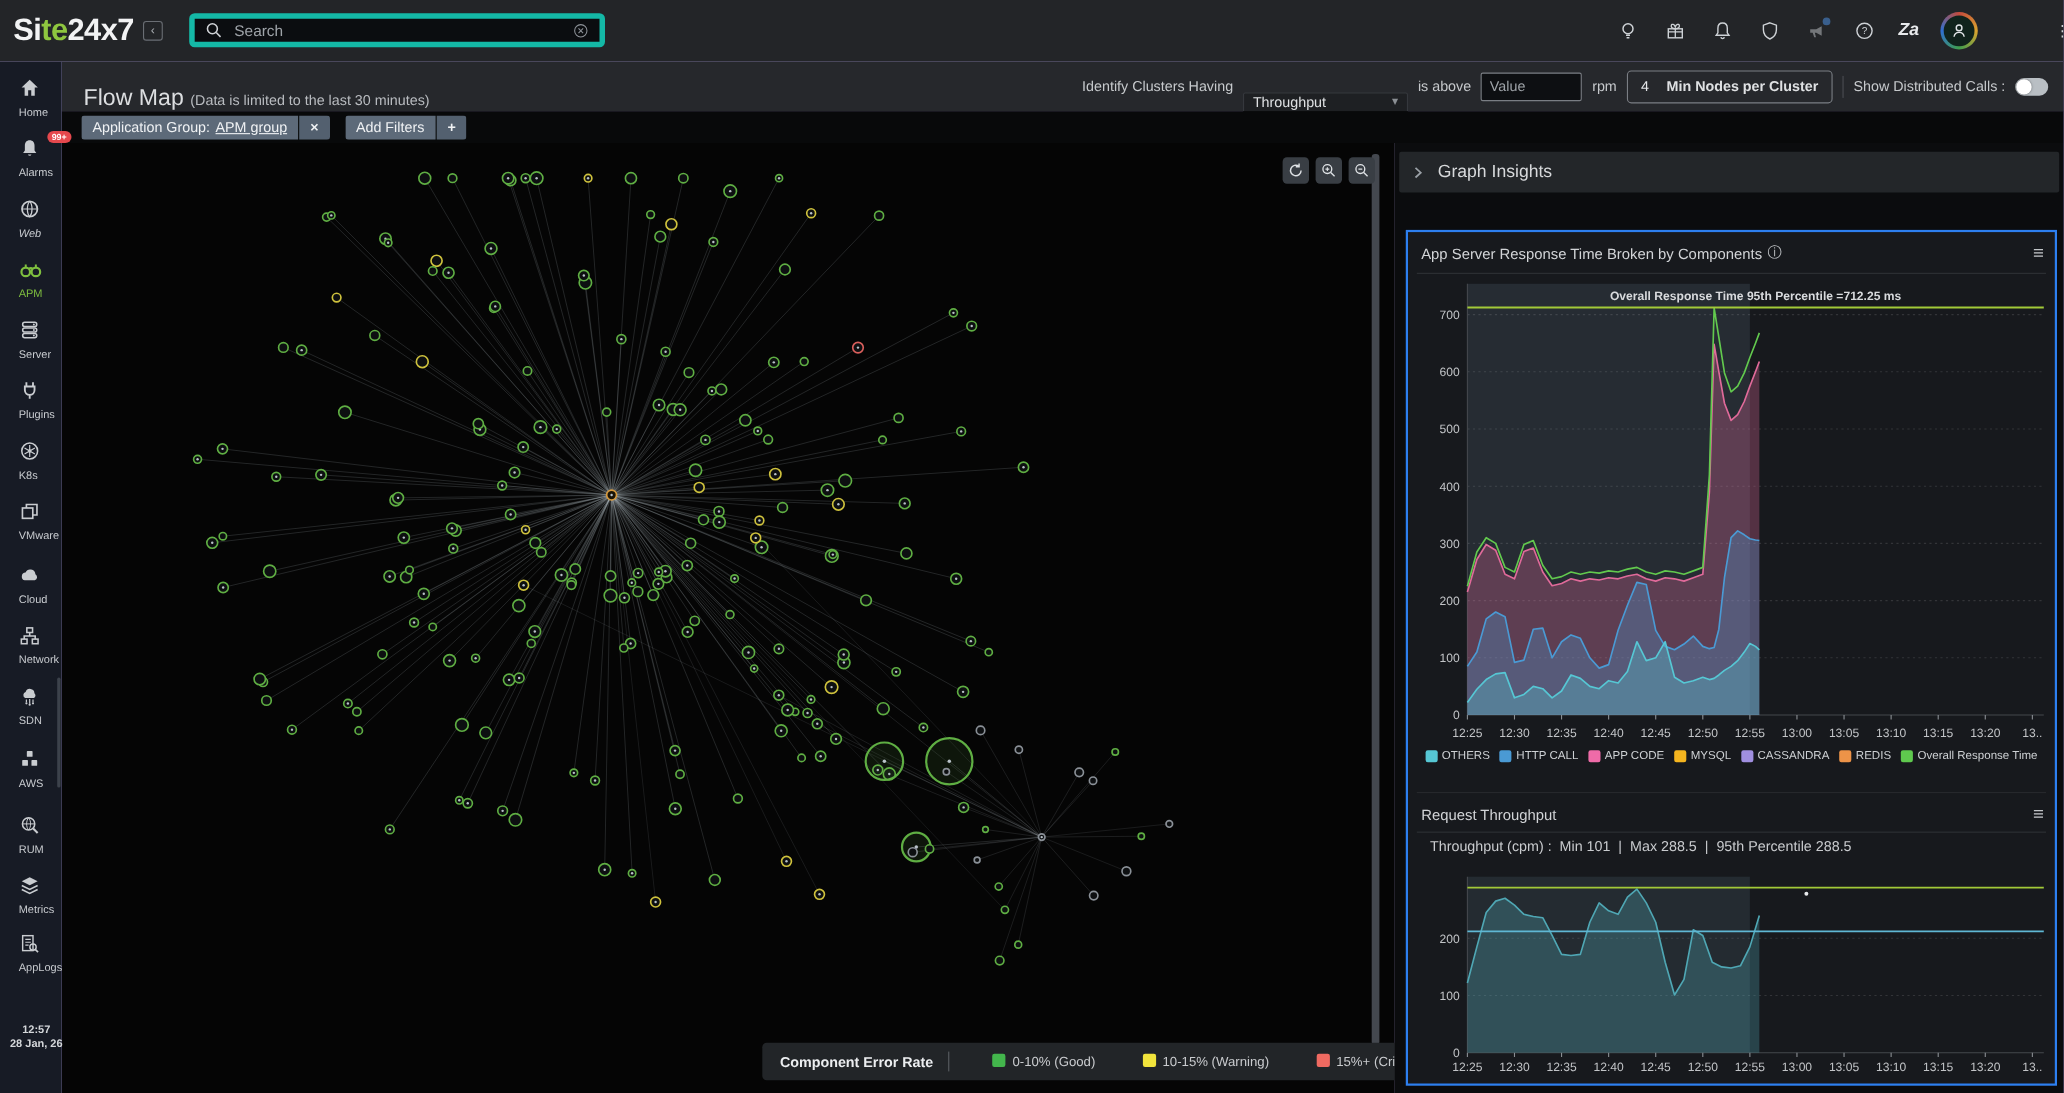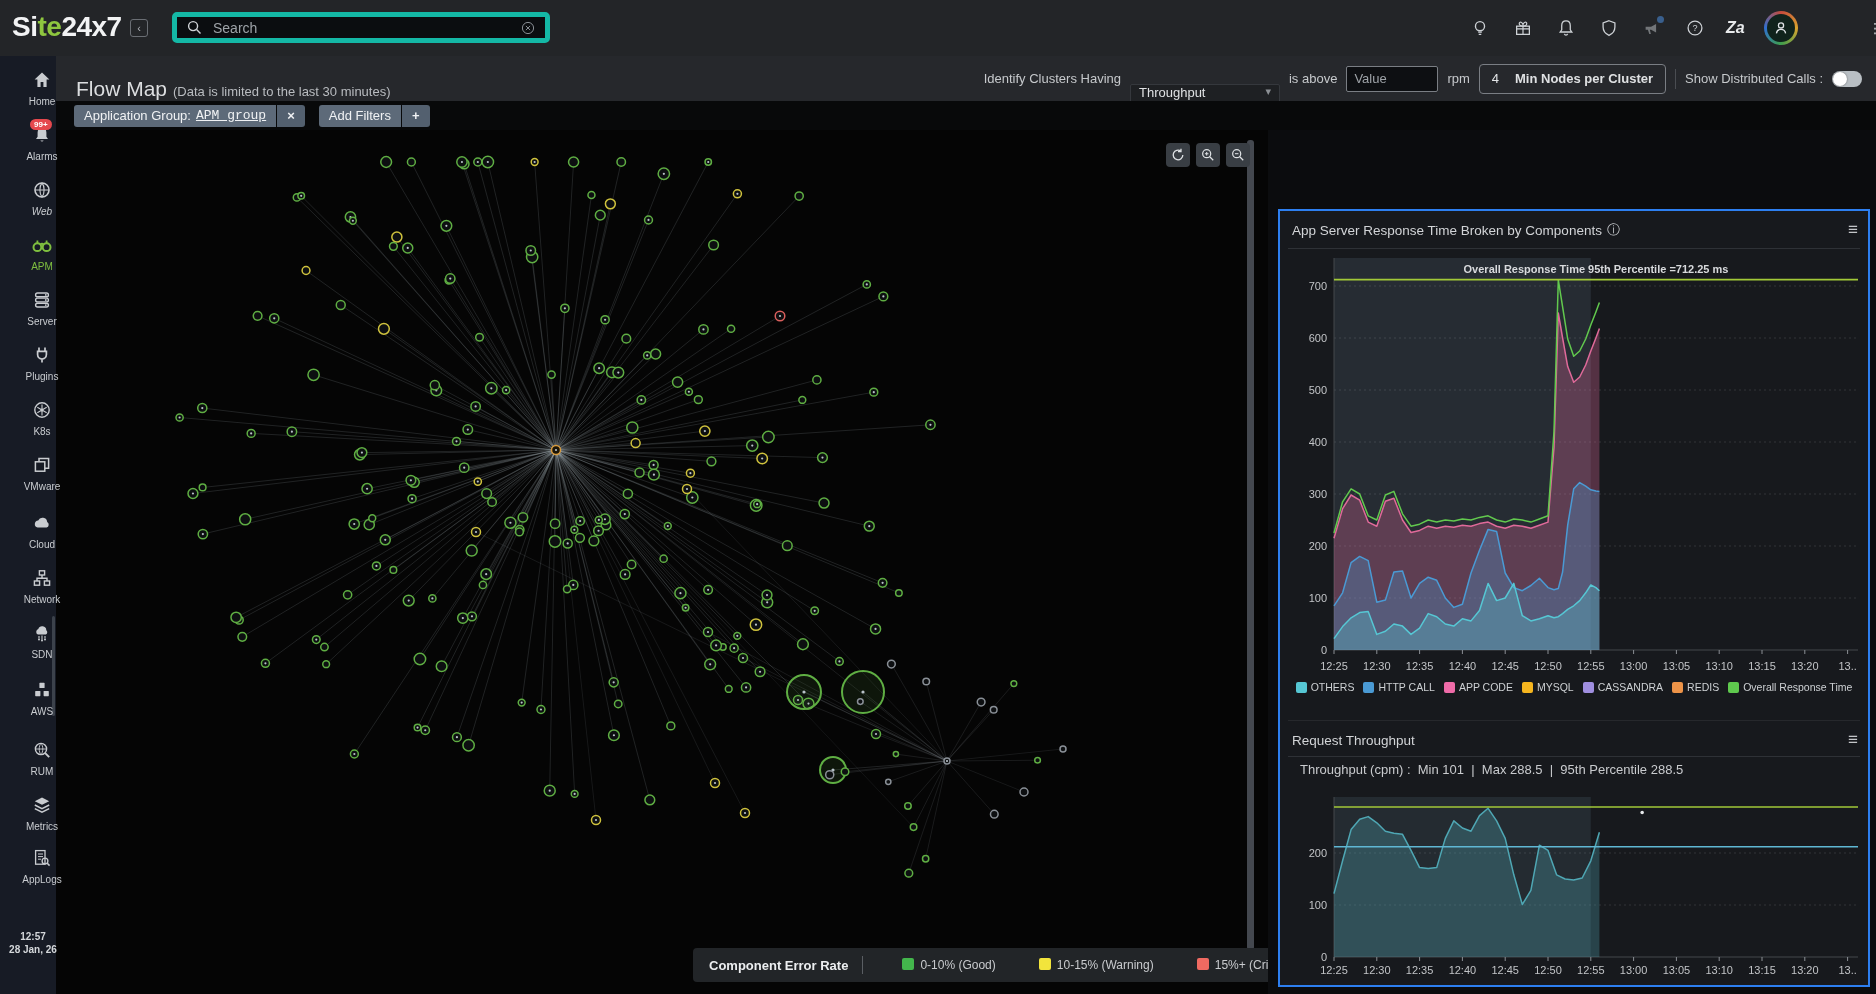--- a/index.html
+++ b/index.html
@@ -34,24 +34,24 @@
   .minnodes-box .mn-val{font-size:13px;}
   .minnodes-box .mn-label{font-size:13px;font-weight:bold;color:#dfe1e3;}
   .vdiv{width:1px;height:20px;background:#4a4d52;}
   .toggle{width:30px;height:16px;border-radius:8px;background:#b9bfc4;position:relative;cursor:pointer;}
   .toggle .knob{position:absolute;left:1px;top:1px;width:14px;height:14px;border-radius:50%;background:#ffffff;box-shadow:0 0 2px rgba(0,0,0,.5);}
   
   .chips-row{position:absolute;left:56px;top:101px;width:1820px;height:29px;background:#08090a;display:flex;align-items:center;gap:14px;padding-left:18px;box-sizing:border-box;z-index:20;}
   .chip{display:flex;align-items:center;height:22px;border-radius:3px;overflow:hidden;font-size:13px;cursor:pointer;}
   .chip .seg{background:#5d6a79;height:100%;display:flex;align-items:center;padding:0 10px;color:#f0f2f4;}
   .chip .seg.btn{background:#53606f;margin-left:1px;font-weight:bold;}
-  .chip u{margin-left:5px;font-family:Liberation Mono, monospace;}
+  .chip u{margin-left:5px;}
   
   .sidebar{position:absolute;left:0;top:56px;width:56px;height:938px;background:#171b25;z-index:25;}
-  .side-item{position:absolute;left:4px;width:76px;text-align:center;color:#c9ccd0;cursor:pointer;}
+  .side-item{position:absolute;left:17px;width:76px;text-align:left;color:#c9ccd0;cursor:pointer;}
   .side-item .side-icon{display:inline-block;position:relative;}
   .side-item .lbl{display:block;font-size:10px;margin-top:2px;}
   .side-item.active{color:#7fbf3f;}
   .side-badge{position:absolute;top:-6px;left:26px;background:#e5484d;color:#fff;font-size:8px;font-weight:bold;border-radius:7px;padding:1px 4px;}
   .side-footer{position:absolute;left:5px;bottom:38px;width:56px;text-align:center;color:#d4d7da;font-size:10px;font-weight:bold;line-height:13px;}
   .side-scroll{position:absolute;right:1px;top:560px;width:3px;height:100px;background:#3c424b;border-radius:2px;}
   
   .map-wrap{position:absolute;left:56px;top:130px;width:1212px;height:864px;background:#050505;}
   .map-toolbar{position:absolute;left:1166px;top:143px;display:flex;gap:6px;z-index:10;}
   .mt-btn{width:24px;height:24px;border-radius:4px;background:#393e44;border:none;color:#dfe2e5;display:flex;align-items:center;justify-content:center;cursor:pointer;padding:0;}
@@ -875,20 +875,28 @@
           <span>10-15% (Warning)</span>
         </span>
         <span class="ml-item">
           <span class="swatch" style="background:#ef6a61"></span>
           <span>15%+ (Critical)</span>
         </span>
       </div>
   </div>
 
   <div class="right-panel">
+    <div class="panel-bar gi-bar">
+      <span class="chev">
+          <svg width="14" height="14" viewBox="0 0 16 16">
+            <path d="M5.5 3 L11 8 L5.5 13" fill="none" stroke="#9aa0a6" stroke-width="1.8"></path>
+          </svg>
+        </span>
+      <span>Graph Insights</span>
+    </div>
 
     <div class="blue-box">
 
       <div class="card-title-row" style="top:6px;">
         <span class="card-title">
           <span>App Server Response Time Broken by Components</span>
           <span class="info-ic">ⓘ</span>
         </span>
         <span class="burger">≡</span>
       </div>

